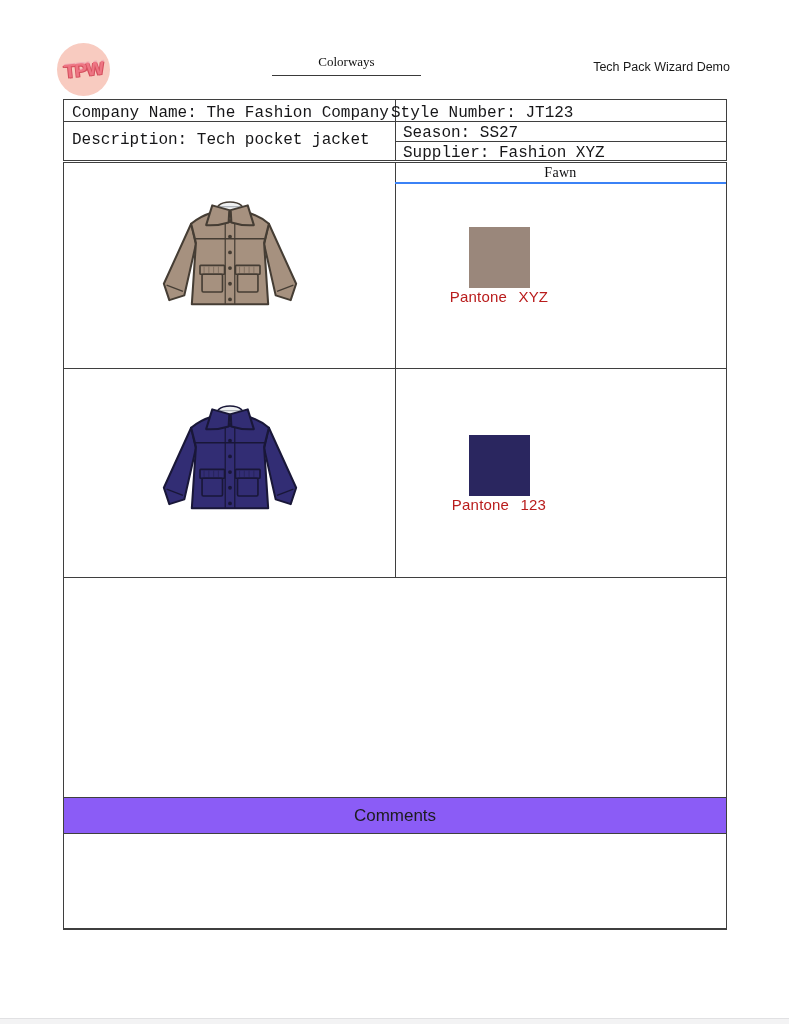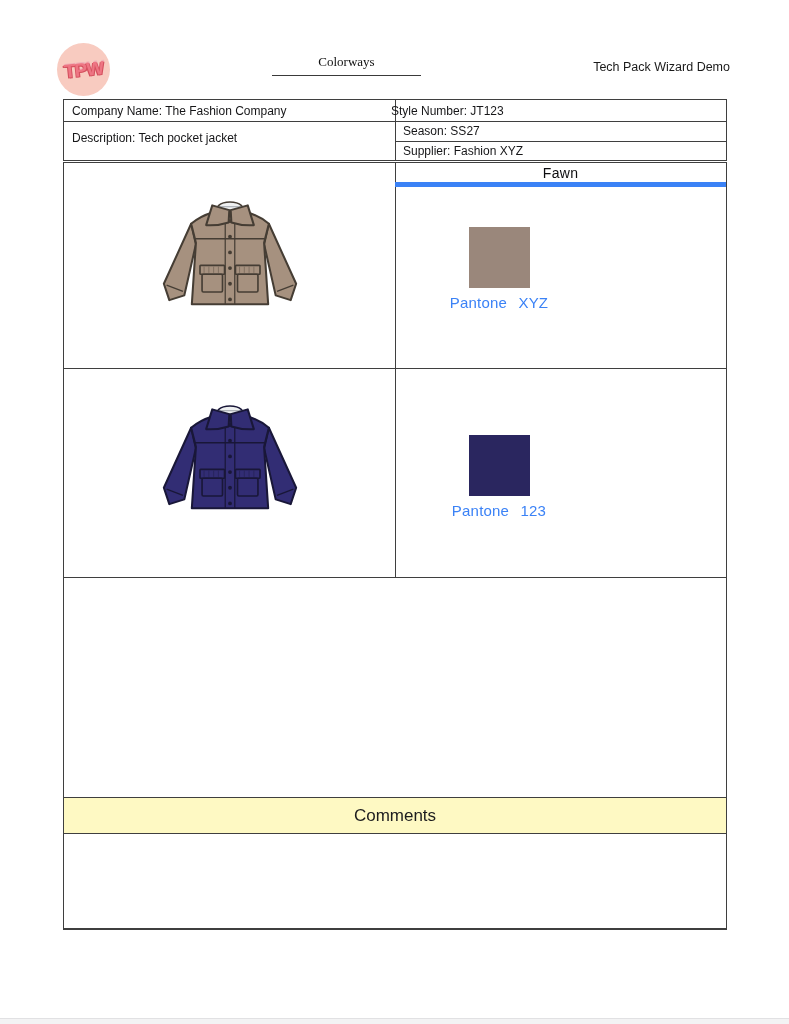--- a/index.html
+++ b/index.html
@@ -23,57 +23,57 @@
   .app-name{position:absolute;right:59px;top:60px;font-size:12.5px;color:#1a1a1a;}
 
   
   .info-table{
     position:absolute;left:63px;top:99px;width:664px;height:62px;
     border:1px solid #3f3f3f;box-sizing:border-box;
   }
   .info-table .vline{position:absolute;left:331px;top:0;width:1px;height:100%;background:#3f3f3f;}
   .info-table .hline-full{position:absolute;left:0;top:21px;width:100%;height:1px;background:#3f3f3f;}
   .info-table .hline-right{position:absolute;left:331px;top:41px;right:0;height:1px;background:#3f3f3f;}
-  .cell-text{position:absolute;font-size:12px;white-space:nowrap;}
+  .cell-text{position:absolute;font-size:16px;white-space:nowrap;font-family:Liberation Mono, monospace;}
   .t-company{left:8px;top:4px;}
   .t-desc{left:8px;top:31px;}
   .t-style{left:327px;top:4px;}
   .t-season{left:339px;top:24px;}
   .t-supplier{left:339px;top:44px;}
 
   
   .cw-table{
     position:absolute;left:63px;top:162px;width:664px;height:768px;
     border:1px solid #3f3f3f;border-bottom-width:2px;box-sizing:border-box;
   }
   .cw-table .vline{position:absolute;left:331px;top:0;width:1px;height:414px;background:#3f3f3f;}
   .row-line1{position:absolute;left:0;top:205px;width:100%;height:1px;background:#3f3f3f;}
   .row-line2{position:absolute;left:0;top:414px;width:100%;height:1px;background:#3f3f3f;}
   .cw-header{
     position:absolute;left:331px;width:331px;height:19px;
-    border-bottom:5px solid #3b82f6;box-sizing:content-box;
+    border-bottom:2px solid #3b82f6;box-sizing:content-box;
     display:flex;align-items:center;justify-content:center;
-    font-size:14px;letter-spacing:.3px;color:#0d0d0f;
+    font-size:14px;letter-spacing:.3px;color:#0d0d0f;font-family:Liberation Serif, serif;
   }
   .cw-header.fawn{top:0;}
   .cw-header.navy{top:208px;border-top:1px solid #3f3f3f;}
   .jacket-slot{
     position:absolute;left:0;width:331px;display:flex;justify-content:center;
   }
   .jacket-slot.row1{top:1px;height:204px;padding-top:31px;box-sizing:border-box;}
   .jacket-slot.row2{top:206px;height:208px;padding-top:30px;box-sizing:border-box;}
   .swatch-wrap{position:absolute;width:112px;text-align:center;}
   .swatch-wrap.row1{left:379px;top:64px;}
   .swatch-wrap.row2{left:379px;top:272px;}
   .pantone-swatch{width:61px;height:61px;margin:0 auto;}
-  .pantone-label{margin-top:6px;font-size:15px;word-spacing:7px;letter-spacing:.2px;color:#3b82f6;white-space:nowrap;}
+  .pantone-label{font-size:15px;word-spacing:7px;letter-spacing:.2px;color:#b91c1c;white-space:nowrap;}
 
   .comments-header{
     position:absolute;left:0;top:634px;width:100%;height:35px;
-    background:#fef9c3;border-top:1px solid #3f3f3f;border-bottom:1px solid #3f3f3f;
+    background:#8b5cf6;border-top:1px solid #3f3f3f;border-bottom:1px solid #3f3f3f;
     box-sizing:content-box;display:flex;align-items:center;justify-content:center;
     font-size:17px;color:#1c1c1e;
   }
   .comments-body{position:absolute;left:0;top:671px;width:100%;bottom:0;background:#ffffff;}
 
   
   .page-edge{
     position:absolute;left:0;top:1018px;width:100%;height:6px;
     background:#f3f3f4;border-top:1px solid #e1e1e3;box-sizing:border-box;
   }

